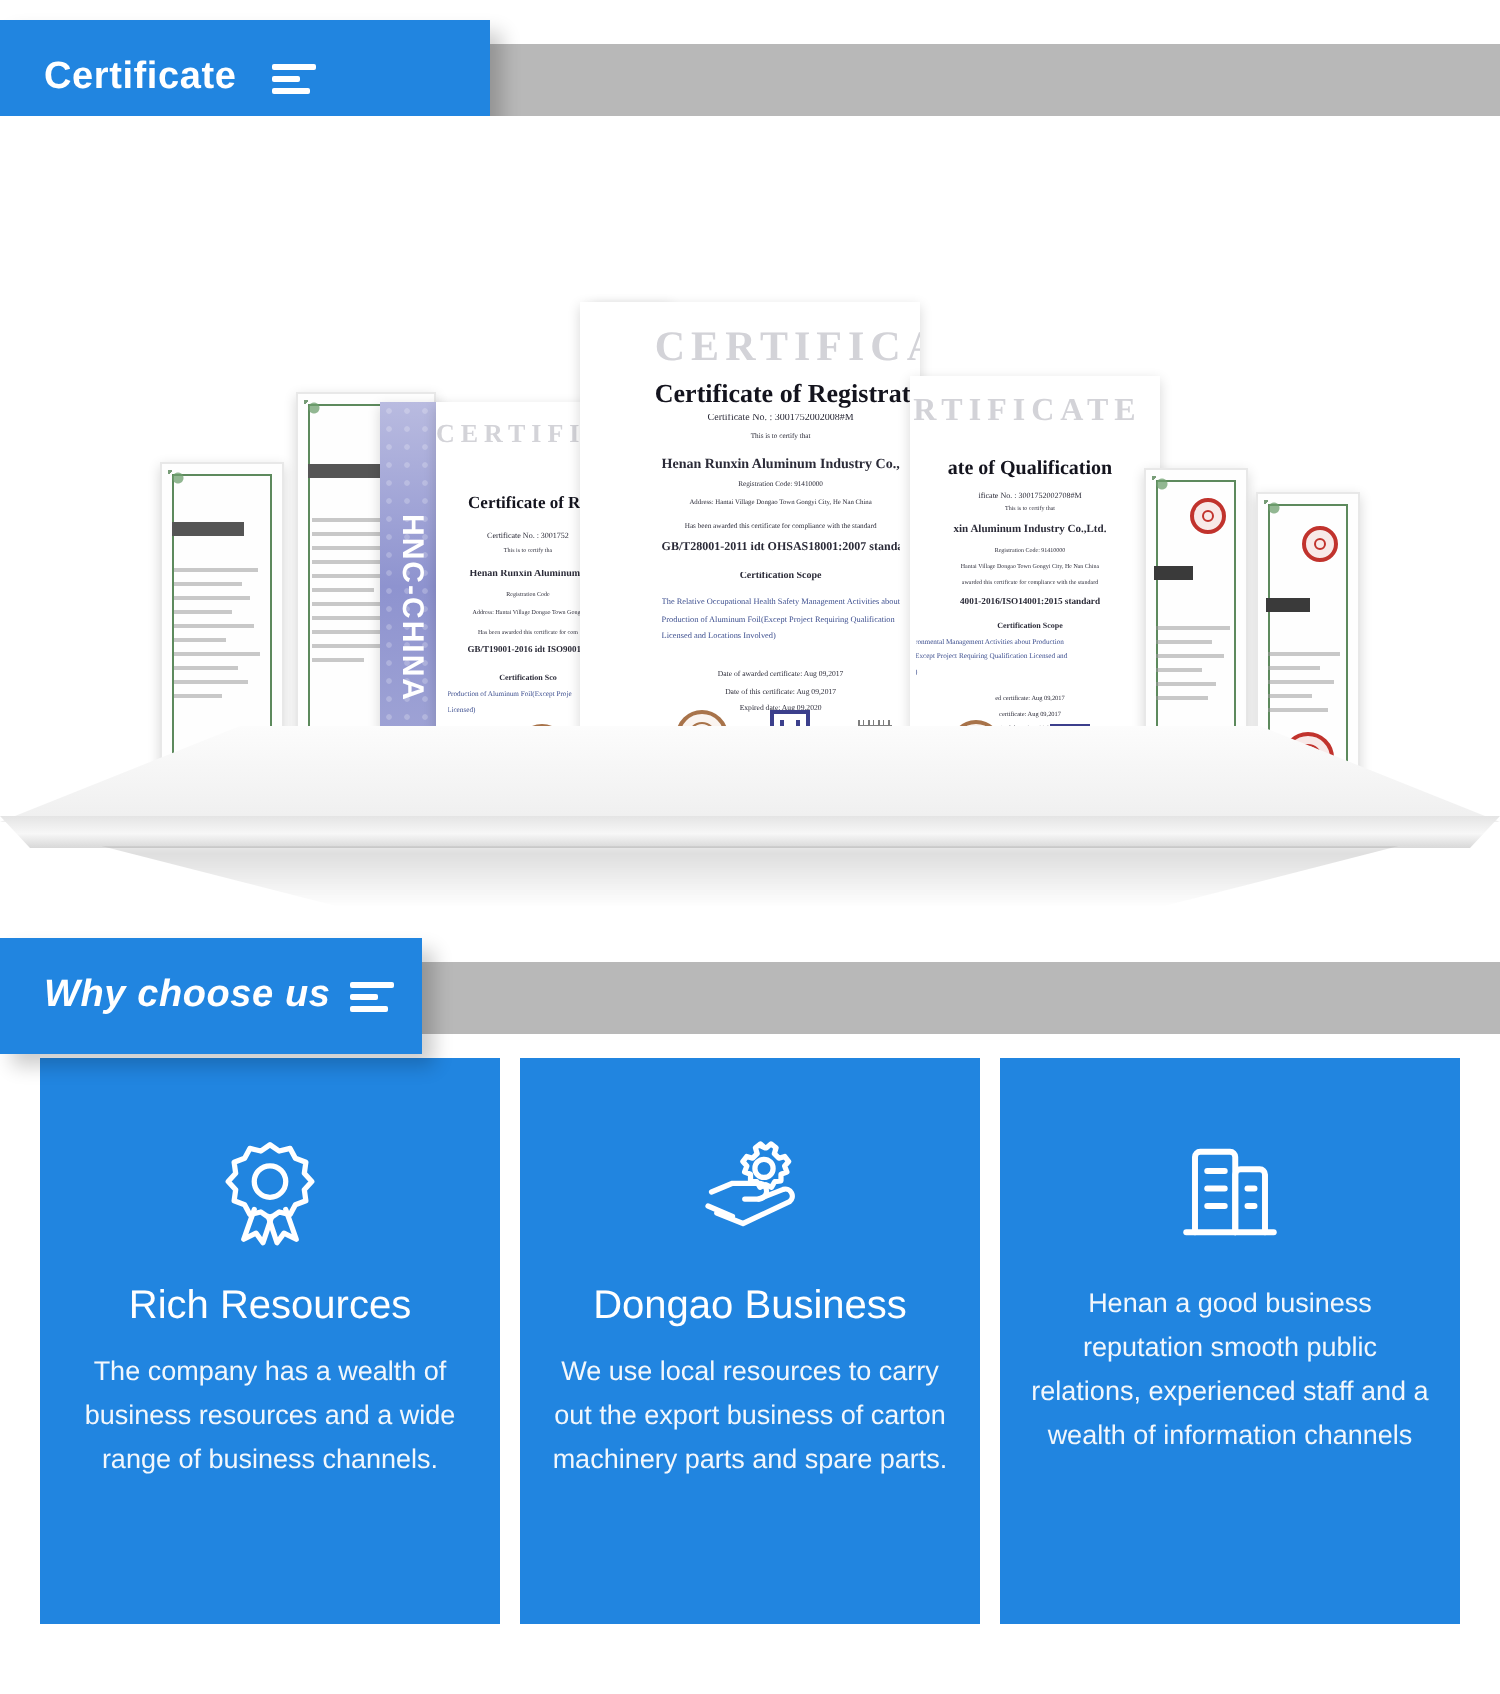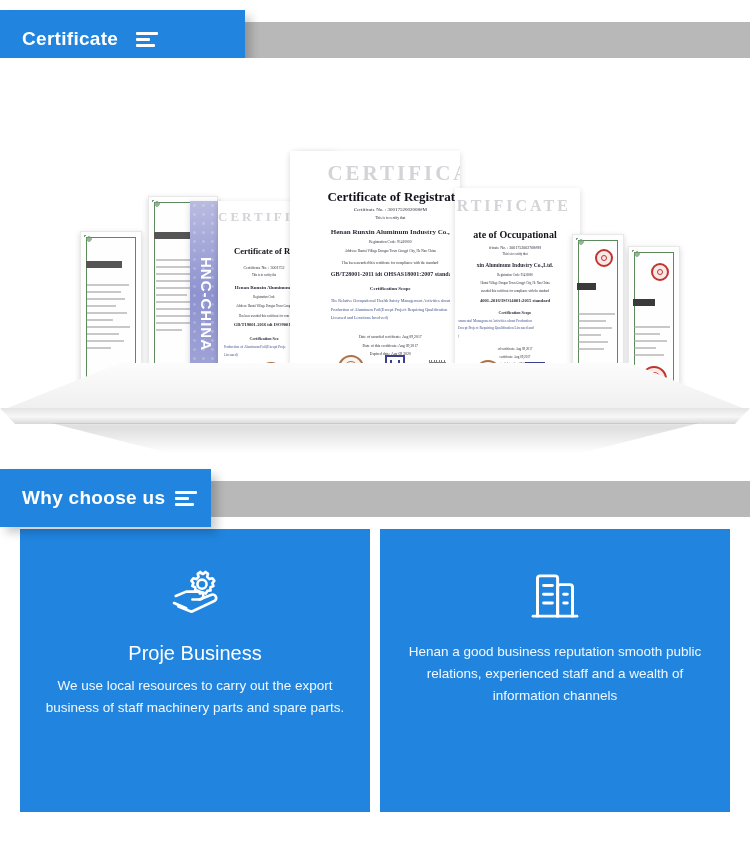--- a/index.html
+++ b/index.html
@@ -290,21 +290,21 @@
             <i style="width:80%"></i>
         </div>
         <div class="iso-qr" style="right:8%; top:82%;"></div>
         <div class="iso-brownseal" style="left:28%; bottom:10%;"></div>
         <div class="iso-bluebox" style="left:56%; bottom:12%;"></div>
         <div class="iso-t" style="bottom:3%; left:24%; font-size:5px; font-weight:bold;">Henan Times Testing and Certification Co., Ltd</div>
       </div>
 
       <div class="cert iso" style="left:455px; width:125px; height:218px;">
         <div class="iso-watermark" style="font-size:16px; left:-6%;">RTIFICATE</div>
-        <div class="iso-h" style="top:19%; font-size:10px; left:-4%;">ate of Occupational</div>
+        <div class="iso-h" style="top:19%; font-size:10px; left:-4%;">ate of Qualification</div>
         <div class="iso-t" style="top:26%; left:2%; font-size:4px;">ificate No. : 3001752002708#M</div>
         <div class="iso-t" style="top:29.5%; left:2%; font-size:3px;">This is to certify that</div>
         <div class="iso-t" style="top:34%; left:2%; font-size:5.5px; font-weight:bold;">xin Aluminum Industry Co.,Ltd.</div>
         <div class="iso-t" style="top:39%; left:2%; font-size:3px;">Registration Code: 91410000</div>
         <div class="iso-t" style="top:42.5%; left:2%; font-size:3px;">Hantai Village Dongao Town Gongyi City, He Nan China</div>
         <div class="iso-t" style="top:46.5%; left:2%; font-size:3px;">awarded this certificate for compliance with the standard</div>
         <div class="iso-t" style="top:50.5%; left:2%; font-size:4.6px; font-weight:bold;">4001-2016/ISO14001:2015 standard</div>
         <div class="iso-t" style="top:56%; left:2%; font-size:4px; font-weight:bold;">Certification Scope</div>
         <div class="iso-t blue left" style="top:60%; left:2%; font-size:3.6px;">ronmental Management Activities about Production</div>
         <div class="iso-t blue left" style="top:63.5%; left:2%; font-size:3.6px;">Except Project Requiring Qualification Licensed and</div>
@@ -365,47 +365,59 @@
 
     </div>
 
     <div class="shelf-wrap">
       <div class="shelf-top"></div>
       <div class="shelf-edge"></div>
       <div class="shelf-shadow"></div>
     </div>
   </div>
 
-  <div class="heading-row" style="margin-top:6px;">
+  <div class="heading-row" style="margin-top:6px;font-style:italic;">
     <div class="heading-gray"></div>
     <div class="heading-tab tight">
       <span class="heading-text">Why choose us</span>
       <span class="hamburger">
         <i></i>
           <i></i>
           <i></i>
       </span>
     </div>
   </div>
 
   <div class="cards">
 
+    <div class="card">
+      <div class="card-icon">
+        <svg viewBox="0 0 64 64" fill="none" stroke="#ffffff" stroke-width="3" stroke-linejoin="round" stroke-linecap="round">
+          <path d="M32 5 l5.3 3.6 6.2-1.5 3 5.6 6 2.3-0.9 6.3 4.3 4.7-4.3 4.7 0.9 6.3-6 2.3-3 5.6-6.2-1.5L32 47l-5.3-3.6-6.2 1.5-3-5.6-6-2.3 0.9-6.3L8.1 26l4.3-4.7-0.9-6.3 6-2.3 3-5.6 6.2 1.5z"></path>
+          <circle cx="32" cy="26" r="9"></circle>
+          <path d="M23 42 L17 59 L24 55.5 L28 61 L33 46"></path>
+          <path d="M41 42 L47 59 L40 55.5 L36 61 L31 46"></path>
+        </svg>
+      </div>
+      <div class="card-title">Rich Resources</div>
+      <div class="card-desc">The company has a wealth of business resources and a wide range of business channels.</div>
+    </div>
 
     <div class="card">
       <div class="card-icon">
         <svg viewBox="0 0 64 64" fill="none" stroke="#ffffff" stroke-width="3" stroke-linejoin="round" stroke-linecap="round">
           <path d="M38 5.5 l3.4 1.3 2.6-2.3 2.9 2.2-1 3.4 2.6 2.6 3.4-1 2.2 2.9-2.3 2.6 1.3 3.4-3.4 1.3.0 3.7-3.6.5-1.8 3.2-3.3-1.5-3.3 1.5-1.8-3.2-3.6-.5 0-3.7-3.4-1.3 1.3-3.4-2.3-2.6 2.2-2.9 3.4 1 2.6-2.6-1-3.4 2.9-2.2 2.6 2.3z"></path>
           <circle cx="40" cy="18.5" r="5.2"></circle>
           <path d="M10 32 L22 27 L37 27 a4.5 4.5 0 0 1 0 9 L29 36"></path>
           <path d="M37 36 L51 30.5 a4 4 0 0 1 3.6 7 L28 50 L13 44"></path>
           <path d="M8 40 L22 46"></path>
         </svg>
       </div>
-      <div class="card-title">Proje Business</div>
-      <div class="card-desc">We use local resources to carry out the export business of staff machinery parts and spare parts.</div>
+      <div class="card-title">Dongao Business</div>
+      <div class="card-desc">We use local resources to carry out the export business of carton machinery parts and spare parts.</div>
     </div>
 
     <div class="card">
       <div class="card-icon">
         <svg viewBox="0 0 64 64" fill="none" stroke="#ffffff" stroke-width="3.4" stroke-linejoin="round" stroke-linecap="round">
           <path d="M12 55 V12 a3 3 0 0 1 3-3 h17 a3 3 0 0 1 3 3 v43"></path>
           <path d="M35 55 V22 a3 3 0 0 1 3-3 h11 a3 3 0 0 1 3 3 v33"></path>
           <path d="M7 55 H57"></path>
           <path d="M19 20 H29"></path>
           <path d="M19 30 H29"></path>

